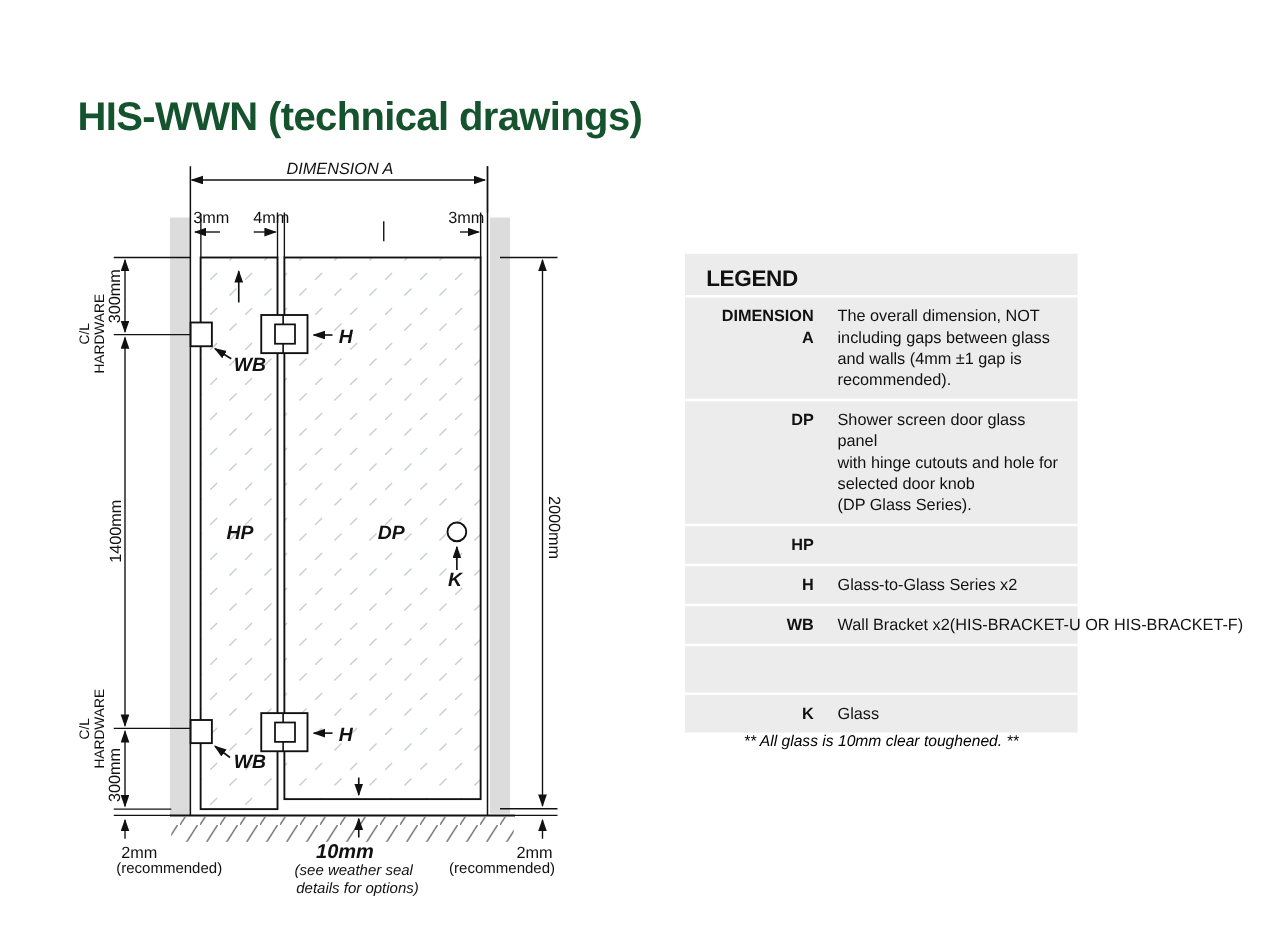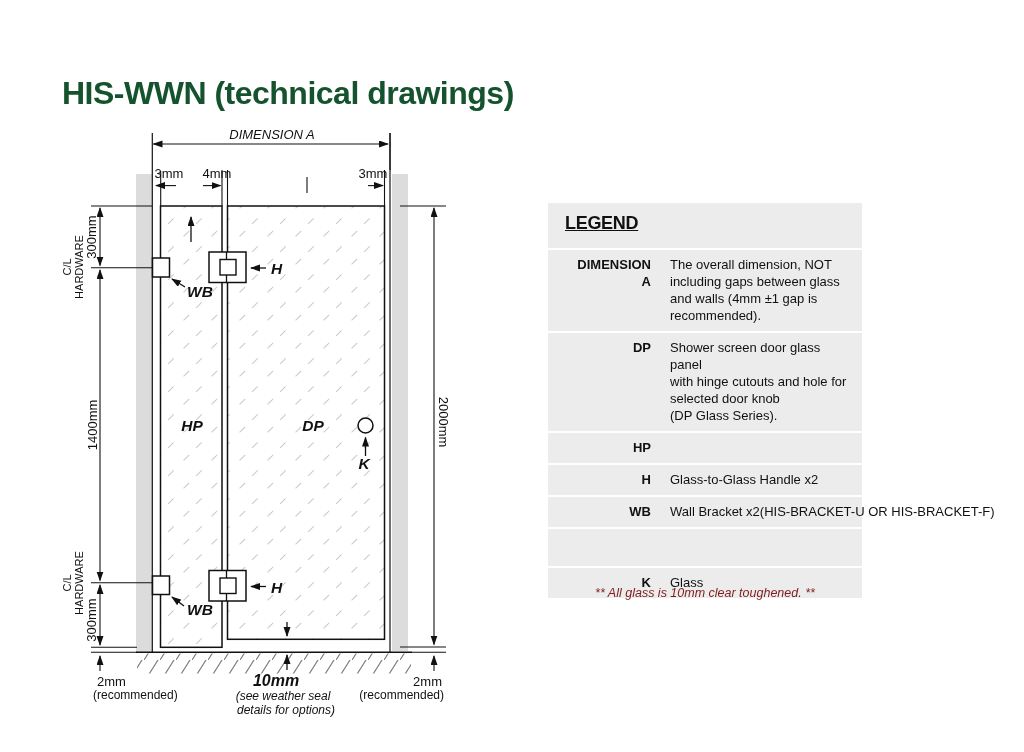--- a/index.html
+++ b/index.html
@@ -10,28 +10,28 @@
   svg{position:absolute;left:0;top:0;}
   svg text{font-family:"Liberation Sans",sans-serif;fill:#111;}
   .t-dim{font-size:13px;}
   .t-dim-i{font-size:13px;font-style:italic;}
   .t-small{font-size:11px;}
   .t-part{font-size:15.5px;font-weight:bold;font-style:italic;}
   .t-rec{font-size:12px;}
   .t-10{font-size:16px;font-weight:bold;font-style:italic;}
   .t-seal{font-size:12px;font-style:italic;}
   .legend{position:absolute;left:548px;top:203px;width:314px;background:#ececec;}
-  .legend-title{padding:10px 16px 14px 17px;font-size:18px;font-weight:bold;letter-spacing:-0.3px;text-decoration:underline;}
+  .legend-title{padding:10px 16px 2px 17px;font-size:18px;font-weight:bold;letter-spacing:-0.3px;}
   .legend-row{display:flex;border-top:2px solid #fff;padding:6px 8px 7px 17px;}
   .legend-term{width:86px;flex:0 0 86px;text-align:right;font-weight:bold;font-size:13px;line-height:17px;}
   .legend-desc{margin-left:19px;font-size:13px;line-height:17px;white-space:pre-line;}
   .legend-desc.nowrap{white-space:nowrap;}
   .legend-row.spacer{min-height:24px;}
   .legend-footnote{position:absolute;left:548px;top:586px;width:314px;text-align:center;
-       font-size:12.5px;font-style:italic;color:#7f1d1d;}
+       font-size:12.5px;font-style:italic;color:#000000;}
 </style>
 </head>
 <body>
 
 <h1 class="page-title">HIS-WWN (technical drawings)</h1>
 
 <svg width="1024" height="752" viewBox="0 0 1024 752">
   <defs>
     <marker id="arw" markerWidth="10" markerHeight="8" refX="9" refY="3.5" orient="auto-start-reverse" markerUnits="userSpaceOnUse">
       <path d="M0,0 L10,3.5 L0,7 Z" fill="#111"></path>
@@ -179,21 +179,21 @@
     <div class="legend-desc">Shower screen door glass panel
 with hinge cutouts and hole for
 selected door knob
 (DP Glass Series).</div>
   </div>
   <div class="legend-row">
     <div class="legend-term">HP</div>
   </div>
   <div class="legend-row">
     <div class="legend-term">H</div>
-    <div class="legend-desc">Glass-to-Glass Handle x2</div>
+    <div class="legend-desc">Glass-to-Glass Series x2</div>
   </div>
   <div class="legend-row">
     <div class="legend-term">WB</div>
     <div class="legend-desc nowrap">Wall Bracket x2(HIS-BRACKET-U OR HIS-BRACKET-F)</div>
   </div>
   <div class="legend-row spacer">
     <div class="legend-term"></div>
     <div class="legend-desc"></div>
   </div>
   <div class="legend-row">

